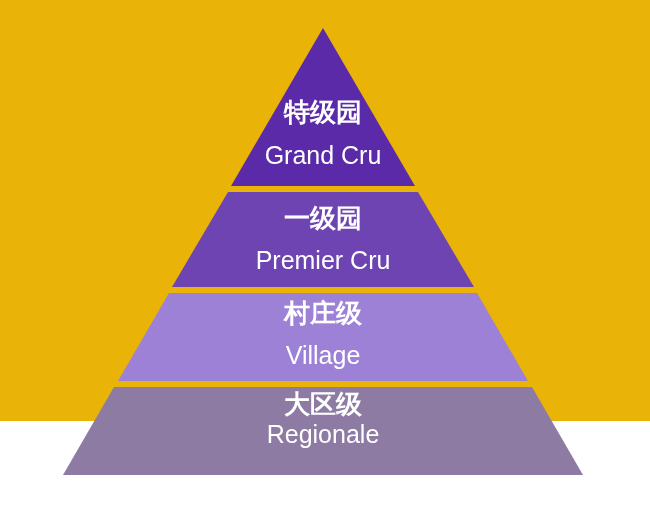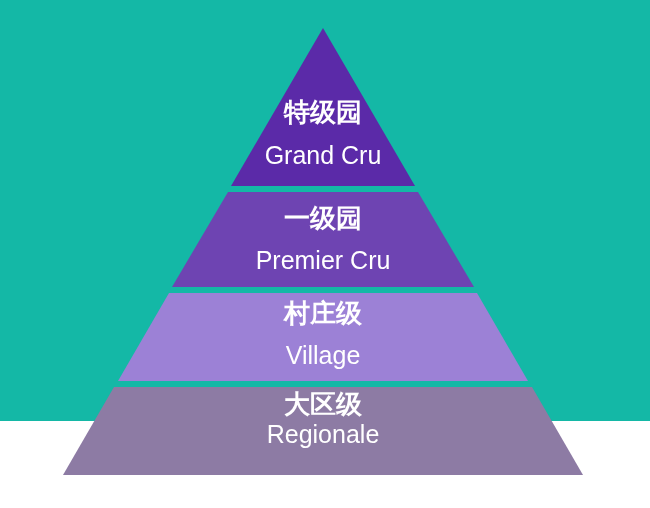--- a/index.html
+++ b/index.html
@@ -8,21 +8,21 @@
     width: 650px;
     height: 508px;
     background: #ffffff;
     overflow: hidden;
     font-family: "Liberation Sans", "DejaVu Sans", sans-serif;
   }
   .stage {
     position: relative;
     width: 650px;
     height: 421px;
-    background: #14b8a6;
+    background: #eab308;
   }
   svg {
     display: block;
   }
   text {
     fill: #ffffff;
     text-anchor: middle;
     font-family: "Liberation Sans", "DejaVu Sans", sans-serif;
   }
   .zh {

